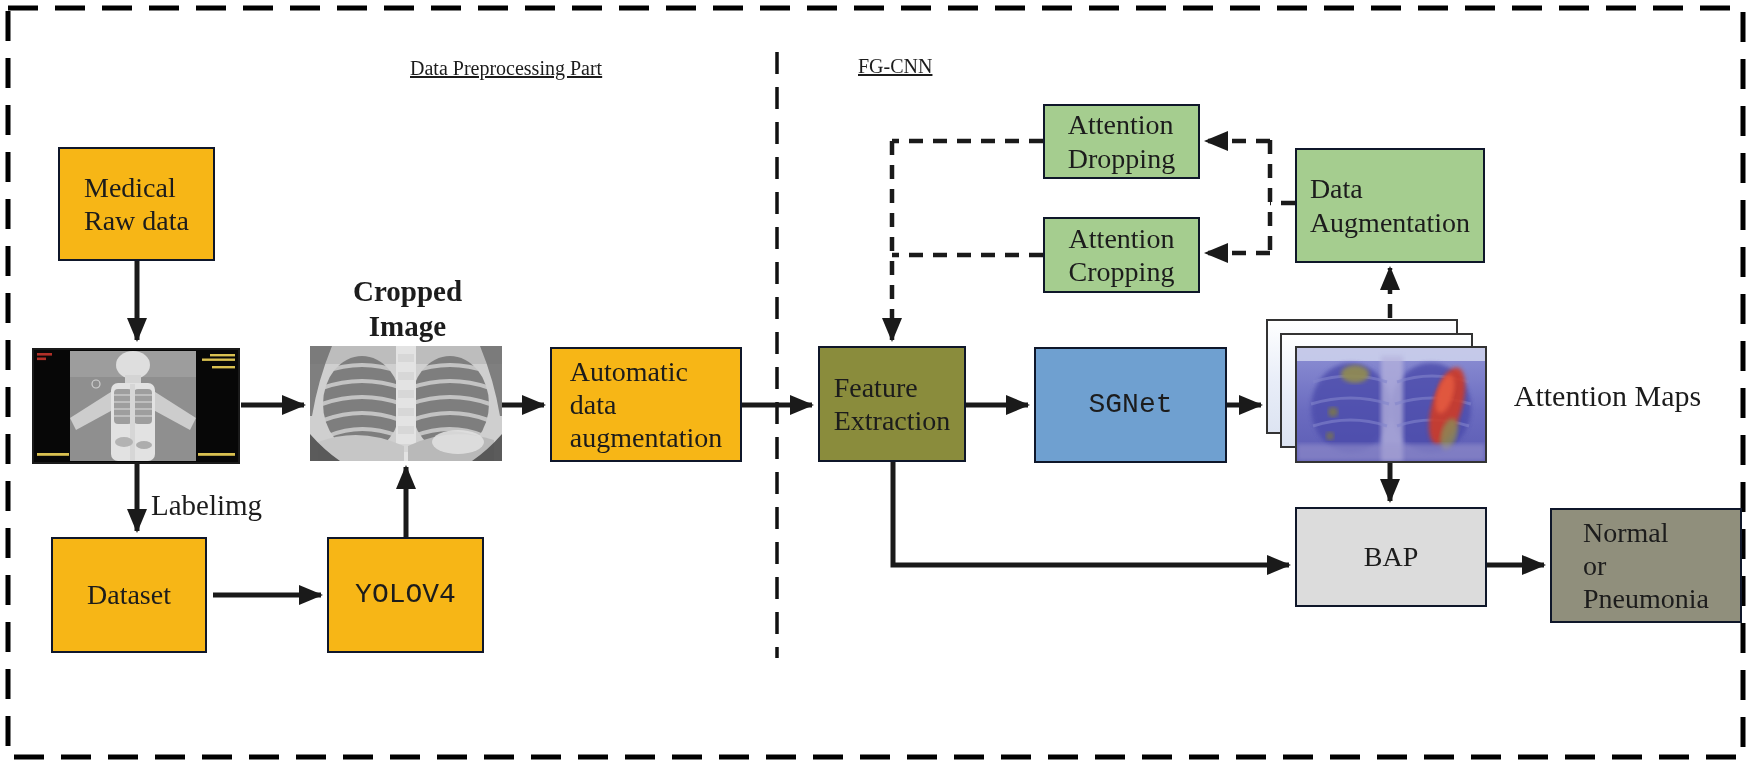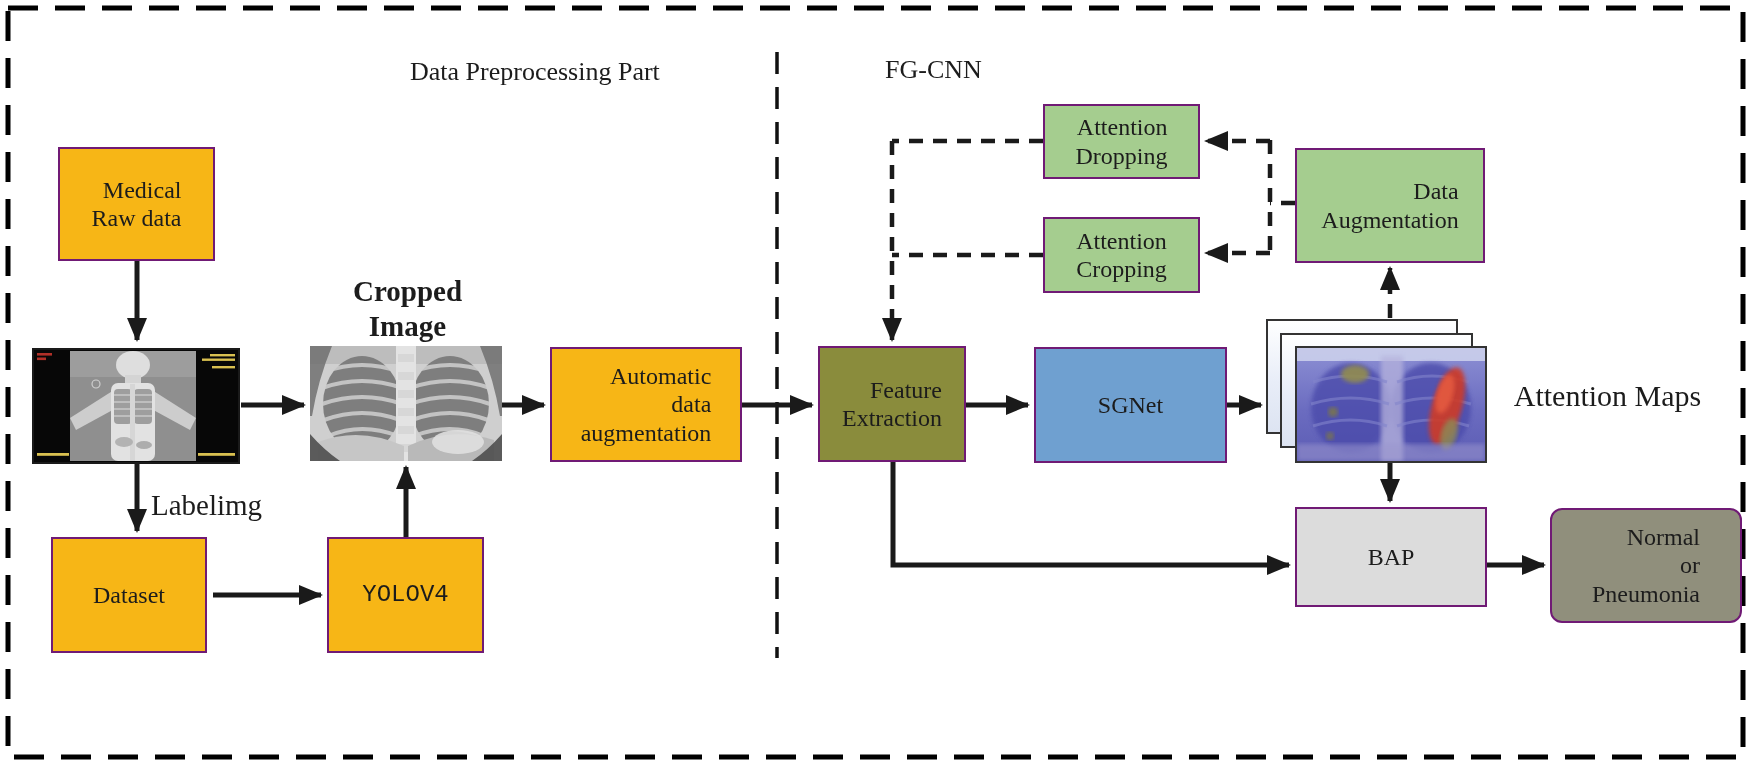--- a/index.html
+++ b/index.html
@@ -2,24 +2,24 @@
 <html><head>
 <meta charset="utf-8">
 <style>
   html,body{margin:0;padding:0;background:#ffffff;}
   #canvas{
     position:relative;width:1751px;height:765px;background:#ffffff;overflow:hidden;
     font-family:"Liberation Serif","DejaVu Serif",serif;color:#1c1c1c;
   }
   .box{
     position:absolute;display:flex;align-items:center;justify-content:center;
-    text-align:right;white-space:pre-line;border:2px solid #701a75;
-    font-size:24px;line-height:1.18;box-sizing:border-box;
-  }
-  .title{position:absolute;font-size:26px;white-space:nowrap;}
+    text-align:left;white-space:pre-line;border:2px solid #0f172a;
+    font-size:28px;line-height:1.18;box-sizing:border-box;
+  }
+  .title{position:absolute;font-size:20px;white-space:nowrap;text-decoration:underline;}
   .edge-label{
     position:absolute;text-align:center;white-space:pre-line;
     font-size:29px;line-height:1.22;
   }
   .page{
     position:absolute;box-sizing:border-box;border:2px solid #333;
     background:linear-gradient(180deg,#feffff 0%,#e8edf8 55%,#dde4f2 100%);
   }
   .imgframe{position:absolute;box-sizing:border-box;}
   svg{display:block;}
@@ -62,41 +62,41 @@
       <line x1="1270" y1="140" x2="1270" y2="253"></line>
       <line x1="1270" y1="141" x2="1206" y2="141" marker-end="url(#ah)"></line>
       <line x1="1270" y1="253" x2="1206" y2="253" marker-end="url(#ah)"></line>
       <line x1="1043" y1="141" x2="892" y2="141"></line>
       <line x1="1043" y1="255" x2="892" y2="255"></line>
       <line x1="892" y1="141" x2="892" y2="340" marker-end="url(#ah)"></line>
     </g>
   </svg>
 
   <div class="title" style="left:410px;top:57px;">Data Preprocessing Part</div>
-  <div class="title" style="left:885px;top:55px;">FG-CNN</div>
+  <div class="title" style="left:858px;top:55px;">FG-CNN</div>
 
   <div class="box" style="left: 58px; top: 147px; width: 157px; height: 114px; background-color: rgb(247, 182, 22);">Medical
 Raw data</div>
   <div class="box" style="left: 51px; top: 537px; width: 156px; height: 116px; background-color: rgb(247, 182, 22);">Dataset</div>
   <div class="box" style="left: 327px; top: 537px; width: 157px; height: 116px; background-color: rgb(247, 182, 22); font-family: Liberation Mono, monospace;">YOLOV4</div>
   <div class="box" style="left: 550px; top: 347px; width: 192px; height: 115px; background-color: rgb(247, 182, 22);">Automatic
 data
 augmentation</div>
 
   <div class="box" style="left: 818px; top: 346px; width: 148px; height: 116px; background-color: rgb(138, 140, 60);">Feature
 Extraction</div>
-  <div class="box" style="left: 1034px; top: 347px; width: 193px; height: 116px; background-color: rgb(111, 160, 208);">SGNet</div>
+  <div class="box" style="left: 1034px; top: 347px; width: 193px; height: 116px; background-color: rgb(111, 160, 208); font-family: Liberation Mono, monospace;">SGNet</div>
   <div class="box" style="left: 1043px; top: 104px; width: 157px; height: 75px; background-color: rgb(165, 205, 143);">Attention
 Dropping</div>
   <div class="box" style="left: 1043px; top: 217px; width: 157px; height: 76px; background-color: rgb(165, 205, 143);">Attention
 Cropping</div>
   <div class="box" style="left: 1295px; top: 148px; width: 190px; height: 115px; background-color: rgb(165, 205, 143);">Data
 Augmentation</div>
   <div class="box" style="left: 1295px; top: 507px; width: 192px; height: 100px; background-color: rgb(220, 220, 220);">BAP</div>
-  <div class="box" style="left: 1550px; top: 508px; width: 192px; height: 115px; background-color: rgb(144, 143, 124); border-radius: 12px;">Normal
+  <div class="box" style="left: 1550px; top: 508px; width: 192px; height: 115px; background-color: rgb(144, 143, 124);">Normal
 or
 Pneumonia</div>
 
   <div class="edge-label" style="left:335px;top:274px;width:145px;font-weight:bold;">Cropped
 Image</div>
   <div class="edge-label" style="left:134px;top:488px;width:145px;">Labelimg</div>
   <div class="edge-label" style="left:1500px;top:378px;width:215px;font-size:30px;">Attention Maps</div>
 
   <div class="imgframe" style="left:32px;top:348px;width:208px;height:116px;border:2px solid #1a1a1a;">
     <svg width="204" height="112" viewBox="0 0 204 112">

